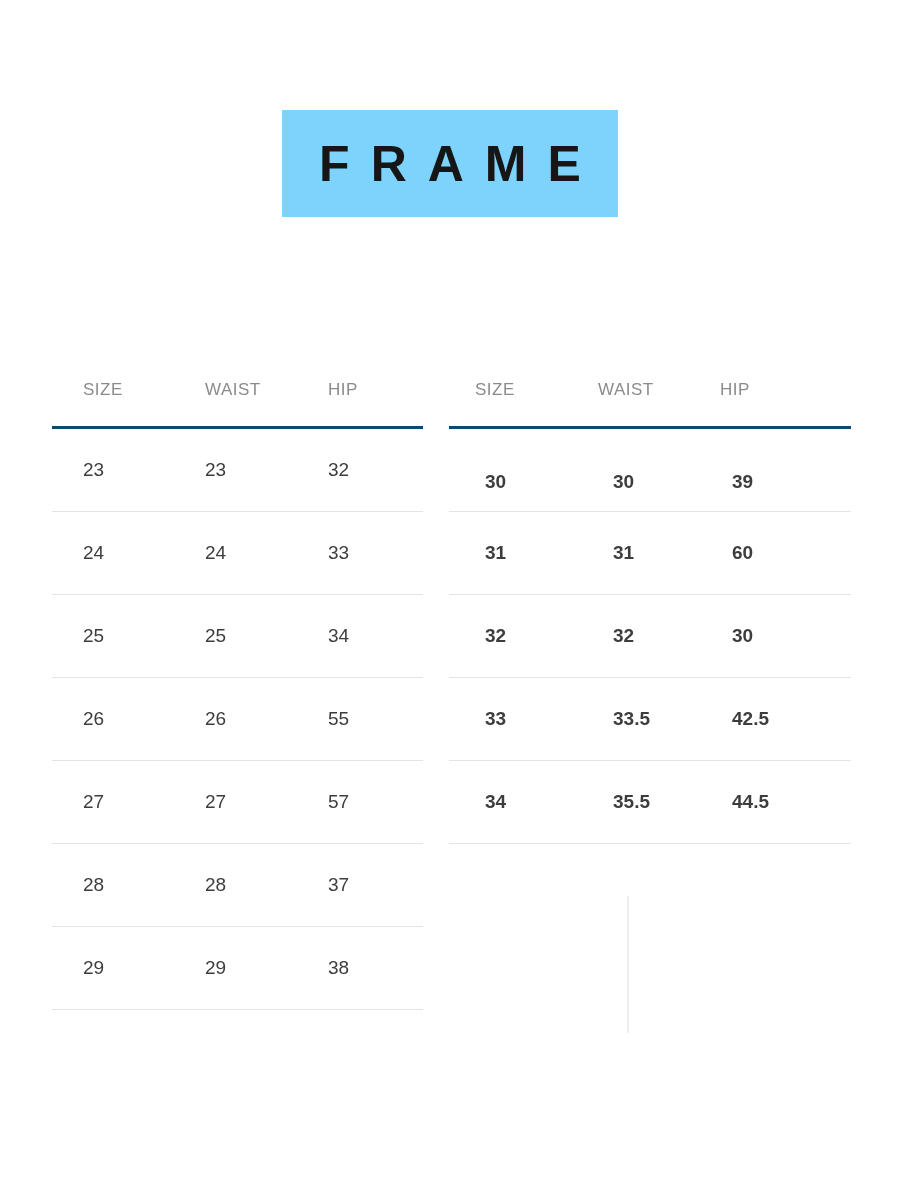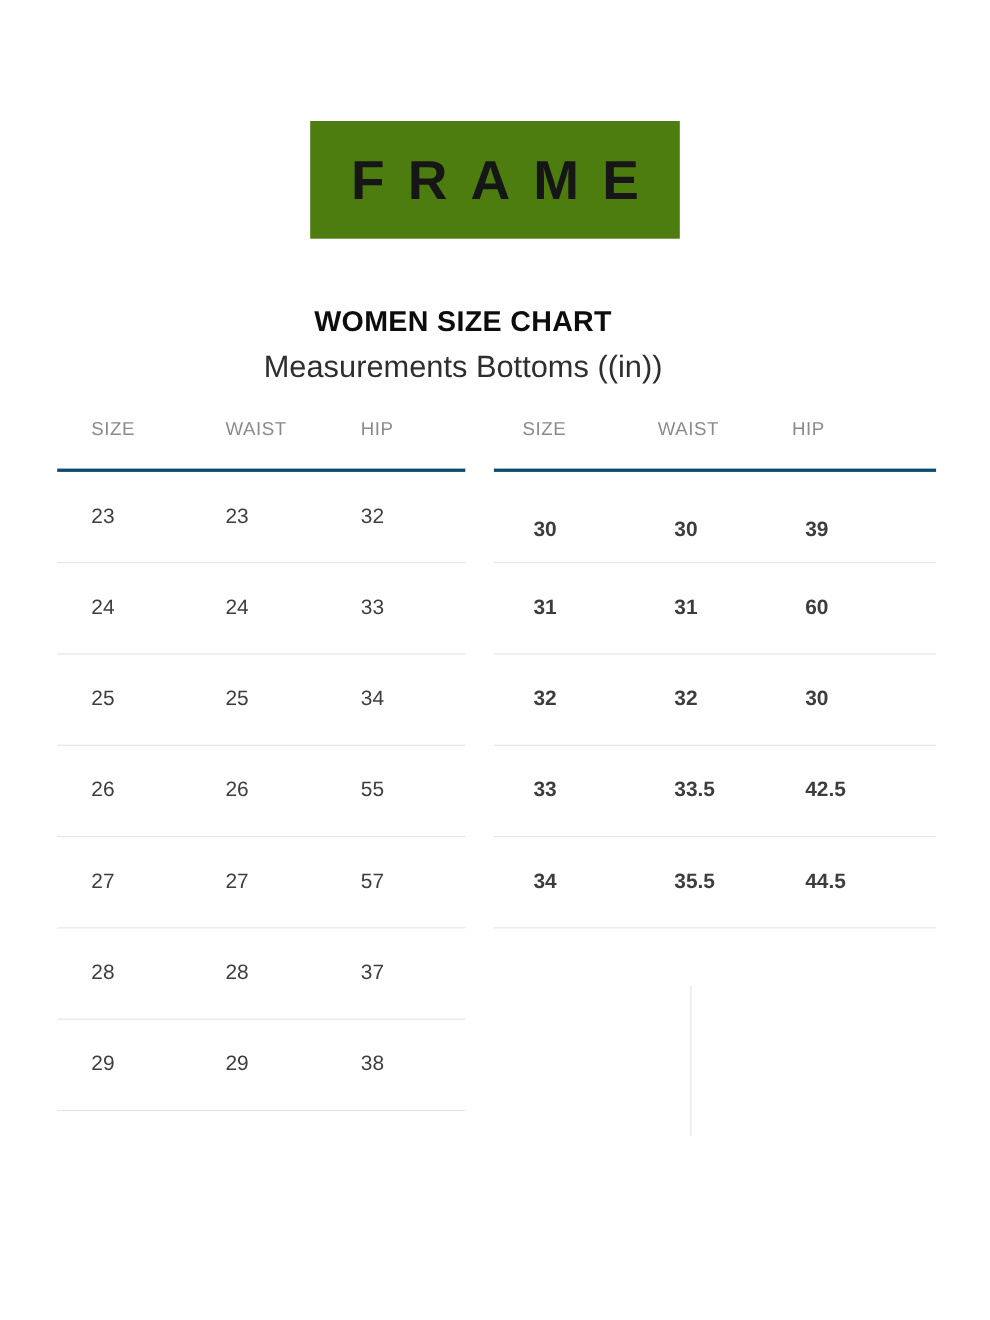--- a/index.html
+++ b/index.html
@@ -16,21 +16,21 @@
     overflow: hidden;
   }
 
   
   .logo-box {
     position: absolute;
     left: 282px;
     top: 110px;
     width: 336px;
     height: 107px;
-    background: #4d7c0f;
+    background: #7dd3fc;
     display: flex;
     align-items: center;
     justify-content: center;
   }
   .logo-text {
     font-size: 50px;
     font-weight: 700;
     letter-spacing: 0.42em;
     margin-right: -0.42em; 
     color: #161616;
@@ -114,24 +114,20 @@
 </style>
 </head>
 <body>
 
 <div class="page">
 
   <div class="logo-box">
     <span class="logo-text">FRAME</span>
   </div>
 
-  <div class="heading-block">
-    <h1 class="title">WOMEN SIZE CHART</h1>
-    <h2 class="subtitle">Measurements Bottoms ((in))</h2>
-  </div>
 
   <div class="size-table table-left">
     <div class="thead">
         <span class="hcell">SIZE</span>
         <span class="hcell">WAIST</span>
         <span class="hcell">HIP</span>
       </div>
     <div class="tbody">
         <div class="trow">
           <span class="cell">23</span>

